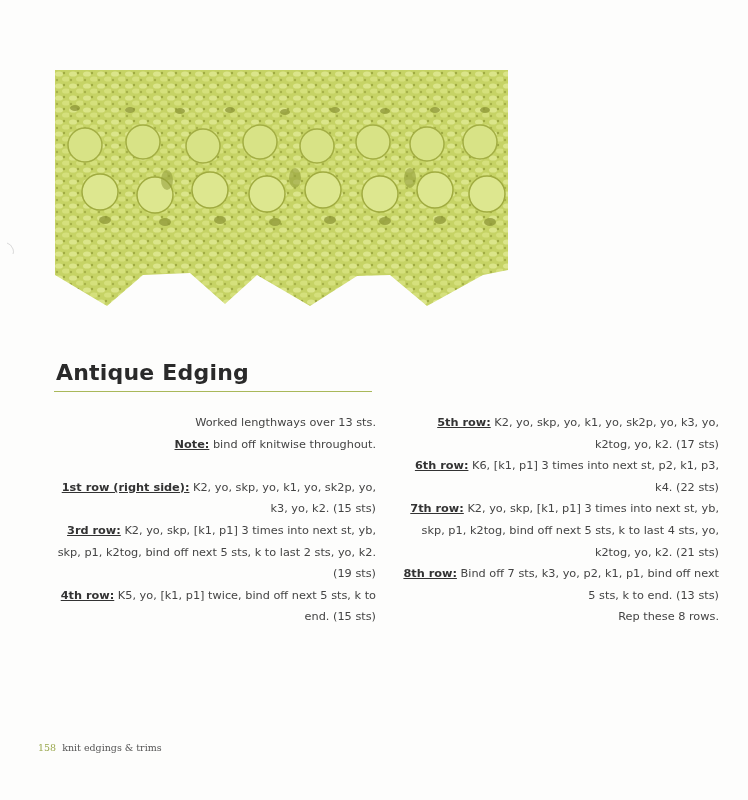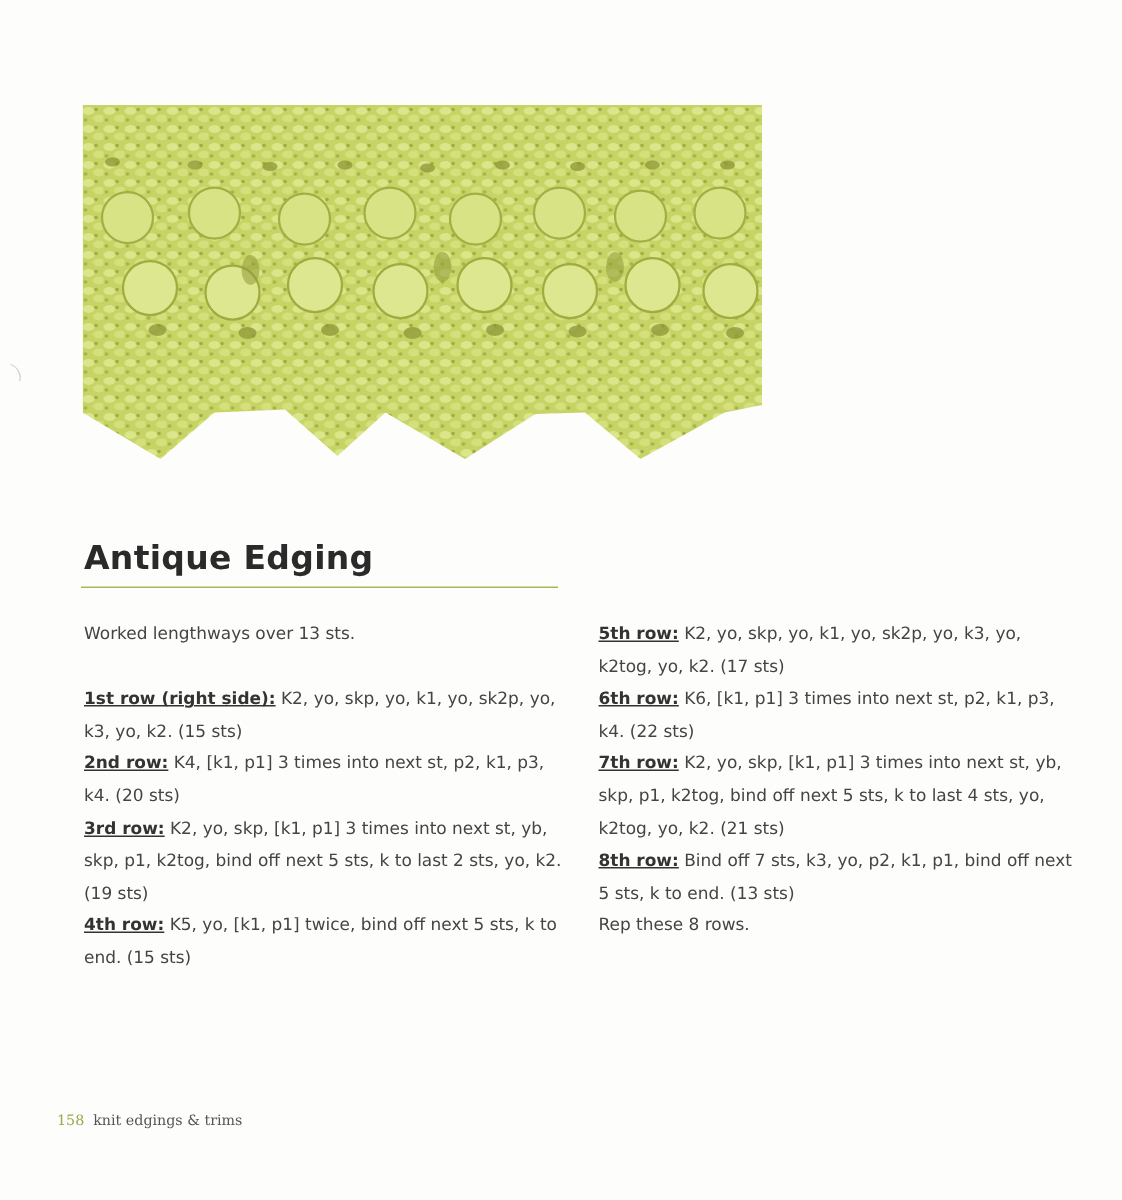--- a/index.html
+++ b/index.html
@@ -15,21 +15,21 @@
   .photo svg { display: block; }
   .title {
     position: absolute; left: 56px; top: 360px;
     font-size: 22px; font-weight: 700; color: #2a2a2a; letter-spacing: 0.2px;
     font-family: "DejaVu Sans", sans-serif;
   }
   .title-rule {
     position: absolute; left: 54px; top: 391px; width: 318px; height: 1px;
     background: #a9b85a;
   }
-  .col { position: absolute; top: 412px; font-size: 11.3px; line-height: 21.6px; color: #444; }
+  .col { position: absolute; top: 412px; font-size: 11.3px; line-height: 21.6px; color: #444; text-align: right; }
   .col.left { left: 56px; width: 320px; }
   .col.right { left: 399px; width: 320px; top: 412px; }
   .col p { margin: 0; }
   .col .gap { height: 21.6px; }
   .b { font-weight: bold; color: #333; text-decoration: underline; }
   .mark {
     position: absolute; left: 6px; top: 240px; width: 10px; height: 14px;
   }
   .footer {
     position: absolute; left: 38px; top: 742px; font-size: 9.5px;
@@ -115,23 +115,25 @@
       </g>
     </g>
   </svg>
 </div>
 
 <div class="title">Antique Edging</div>
 <div class="title-rule"></div>
 
 <div class="col left">
   <p>Worked lengthways over 13 sts.</p>
+  <p>
+    <span class="b">Note:</span><span> bind off knitwise throughout.</span>
+  </p>
   <div class="gap"></div>
   <p><span class="b">1st row (right side):</span><span> K2, yo, skp, yo, k1, yo, sk2p, yo, k3, yo, k2. (15 sts)</span></p>
-  <p><span class="b">2nd row:</span><span> K4, [k1, p1] 3 times into next st, p2, k1, p3, k4. (20 sts)</span></p>
   <p><span class="b">3rd row:</span><span> K2, yo, skp, [k1, p1] 3 times into next st, yb, skp, p1, k2tog, bind off next 5 sts, k to last 2 sts, yo, k2. (19 sts)</span></p>
   <p><span class="b">4th row:</span><span> K5, yo, [k1, p1] twice, bind off next 5 sts, k to end. (15 sts)</span></p>
 </div>
 
 <div class="col right">
   <p><span class="b">5th row:</span><span> K2, yo, skp, yo, k1, yo, sk2p, yo, k3, yo, k2tog, yo, k2. (17 sts)</span></p>
   <p><span class="b">6th row:</span><span> K6, [k1, p1] 3 times into next st, p2, k1, p3, k4. (22 sts)</span></p>
   <p><span class="b">7th row:</span><span> K2, yo, skp, [k1, p1] 3 times into next st, yb, skp, p1, k2tog, bind off next 5 sts, k to last 4 sts, yo, k2tog, yo, k2. (21 sts)</span></p>
   <p><span class="b">8th row:</span><span> Bind off 7 sts, k3, yo, p2, k1, p1, bind off next 5 sts, k to end. (13 sts)</span></p>
   <p>Rep these 8 rows.</p>

